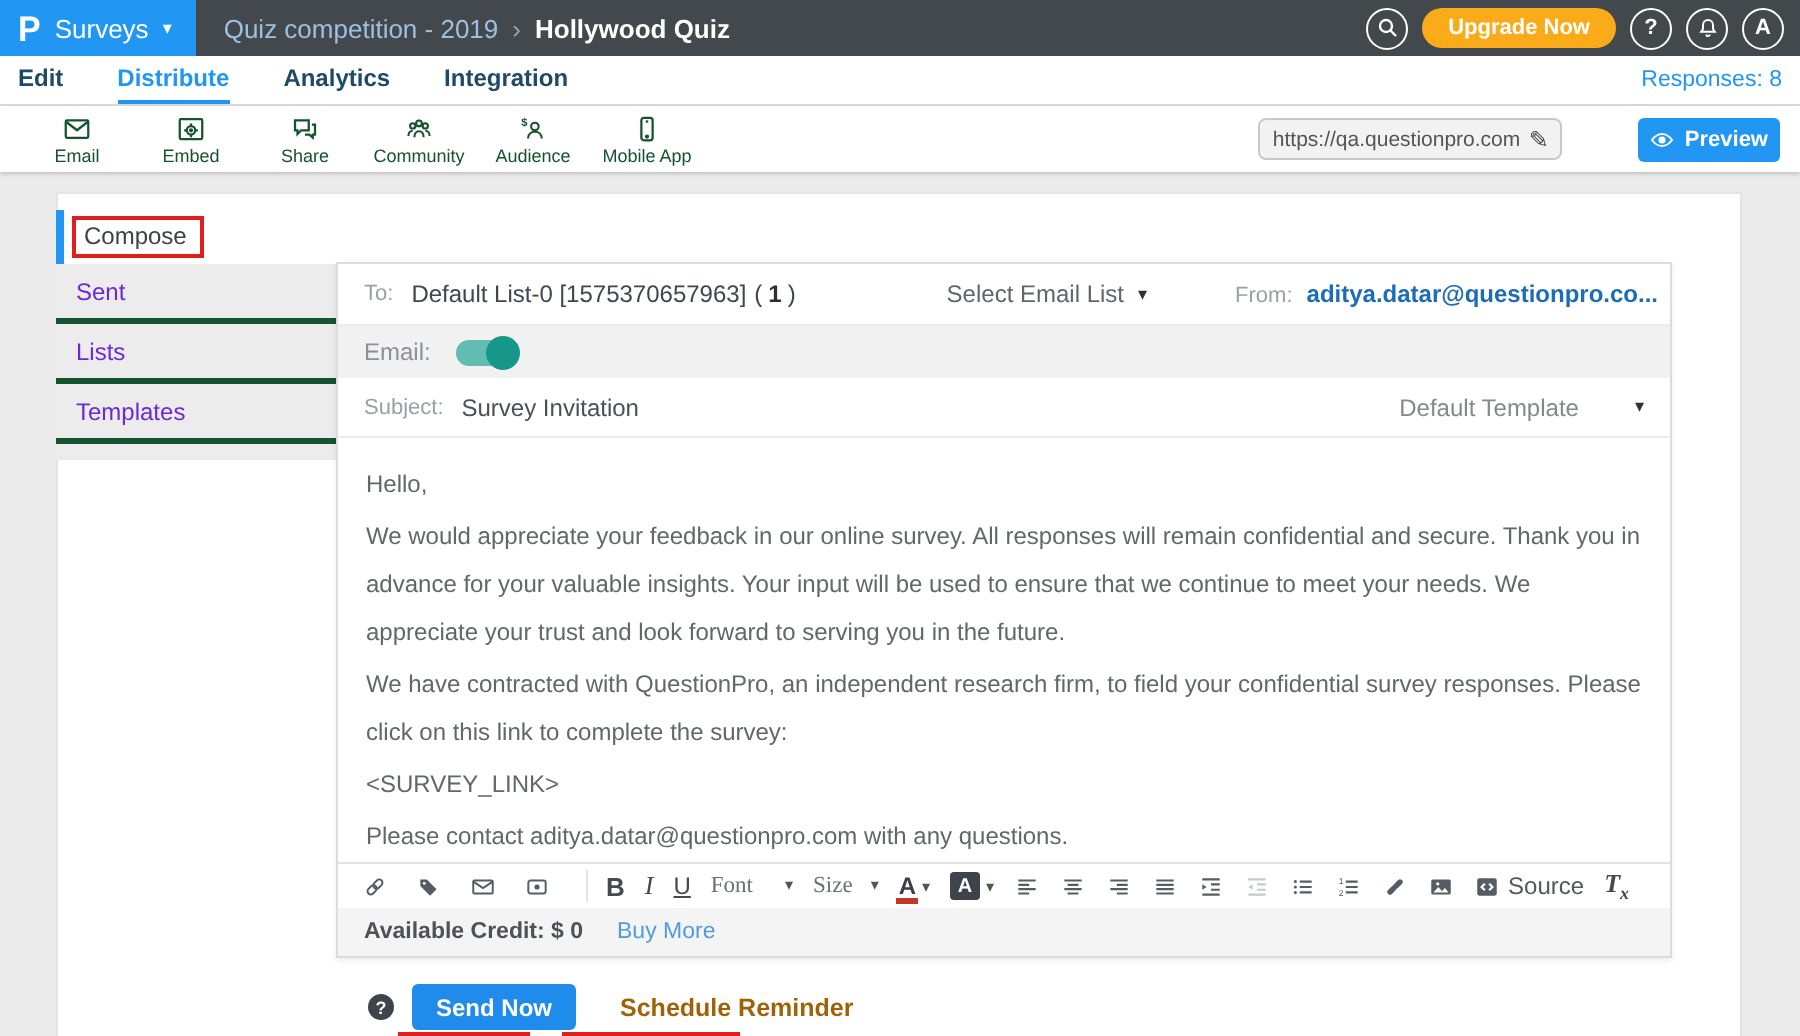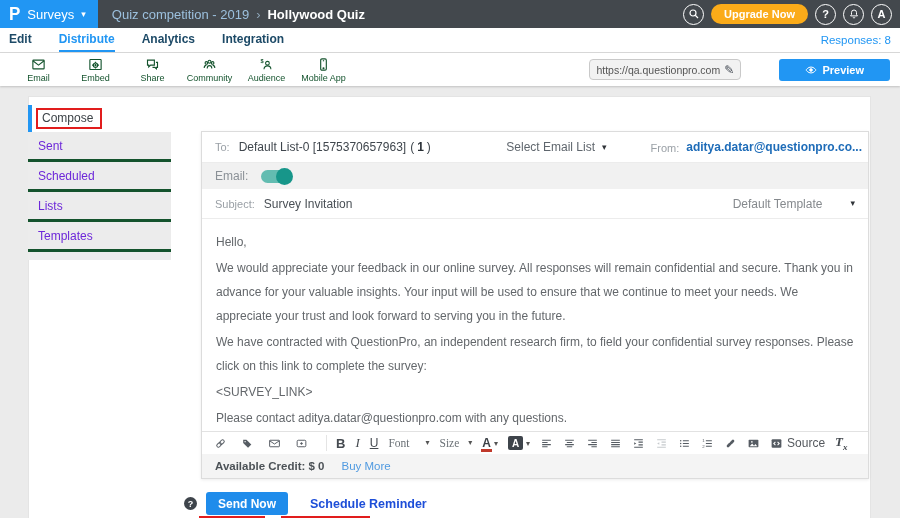--- a/index.html
+++ b/index.html
@@ -38,41 +38,41 @@
     padding:0 10px;box-shadow:0 1px 2px rgba(0,0,0,.18);position:relative;z-index:2;}
   .channel{width:57px;display:flex;flex-direction:column;align-items:center;
     color:#14532d;cursor:pointer;}
   .channel svg{width:15px;height:15px;}
   .channel-label{font-size:9px;margin-top:1px;}
   .url-box{margin-left:auto;width:152px;height:21px;background:#f2f2f2;border:1px solid #c9c9c9;
     border-radius:4px;display:flex;align-items:center;padding:0 6px;font-size:10.5px;
     color:#555;box-sizing:border-box;}
   .url-text{flex:1;white-space:nowrap;overflow:hidden;}
   .pencil{color:#3f4650;font-size:12px;margin-left:4px;cursor:pointer;}
-  .preview-btn{margin-left:38px;height:22px;padding:0 26px;background:#2196f3;color:#fff;
+  .preview-btn{margin-left:38px;height:22px;padding:0 6px;background:#2196f3;color:#fff;
     border-radius:3px;font-size:11px;font-weight:bold;display:flex;align-items:center;
     gap:5px;cursor:pointer;}
   .preview-btn svg{width:12px;height:12px;}
 
   
   .page{position:absolute;top:86px;left:0;right:0;bottom:0;background:#ebebeb;}
   .card{position:absolute;left:28px;right:29px;top:10px;bottom:0;background:#fff;
     border:1px solid #e4e4e4;border-bottom:none;}
 
   
   .sidebar{position:absolute;left:-1px;top:8px;width:143px;}
   .side-item{height:27px;display:flex;align-items:center;padding-left:10px;background:#ececec;
     color:#6d28d9;font-size:12px;border-bottom:3px solid #14532d;cursor:pointer;}
   .side-item.active{background:#fff;border-left:4px solid #2196f3;padding-left:4px;
     color:#3c4247;border-bottom:none;}
   .red-box{border:2px solid #e11d1d;padding:1px 7px 2px 4px;}
   .side-spacer{height:8px;background:#ececec;}
 
   
-  .panel{position:absolute;left:172px;top:34px;width:668px;background:#fff;
+  .panel{position:absolute;left:139px;top:34px;width:668px;background:#fff;
     border:1px solid #dcdcdc;box-shadow:0 1px 3px rgba(0,0,0,.08);box-sizing:border-box;}
   .row{display:flex;align-items:center;padding:0 13px;font-size:12px;}
   .row-to{height:30px;border-bottom:1px solid #ececec;padding-right:6px;}
   .lbl{color:#9aa0a6;font-size:11px;}
   .to-value{color:#3f464d;margin-left:9px;}
   .to-paren{color:#3f464d;margin-left:4px;}
   .to-count{color:#2a3036;margin:0 3px;}
   .select-list{margin-left:auto;color:#5f666d;display:flex;align-items:center;gap:7px;cursor:pointer;}
   .select-list .caret,.template .caret{color:#2f3338;}
   .from-group{margin-left:44px;display:flex;align-items:flex-end;gap:7px;}
@@ -119,21 +119,21 @@
     padding:0 13px;font-size:11.5px;}
   .credit-label{color:#4c5257;font-weight:bold;}
   .buy-more{color:#509ae0;margin-left:17px;cursor:pointer;}
 
   
   .actions{position:absolute;left:155px;top:395px;display:flex;align-items:center;}
   .help-circle{width:13px;height:13px;border-radius:50%;background:#3e444b;color:#fff;
     font-size:9px;font-weight:bold;display:flex;align-items:center;justify-content:center;}
   .send-btn{margin-left:9px;height:23px;padding:0 12px;background:#1f8ceb;color:#fff;
     font-size:12px;font-weight:bold;border-radius:3px;display:flex;align-items:center;cursor:pointer;}
-  .schedule-link{margin-left:22px;color:#1d4ed8;font-size:12.5px;font-weight:bold;cursor:pointer;}
+  .schedule-link{margin-left:22px;color:#a16207;font-size:12.5px;font-weight:bold;cursor:pointer;}
   .red-underline{position:absolute;height:3px;background:#e11d1d;}
   .ul-send{left:170px;top:419px;width:66px;}
   .ul-schedule{left:252px;top:419px;width:89px;}
 </style>
 </head>
 <body>
 
 <div class="screen">
 
   <div class="topbar">
@@ -239,21 +239,20 @@
   <div class="page">
     <div class="card">
 
       <div class="sidebar">
         <div class="side-item active">
           <span class="red-box">
             <span>Compose</span>
           </span>
         </div>
         <div class="side-item">Sent</div>
-        <div class="side-item">Scheduled</div>
         <div class="side-item">Lists</div>
         <div class="side-item">Templates</div>
         <div class="side-spacer"></div>
       </div>
 
       <div class="panel">
 
         <div class="row row-to">
           <span class="lbl">To:</span>
           <span class="to-value">Default List-0 [1575370657963]</span>

